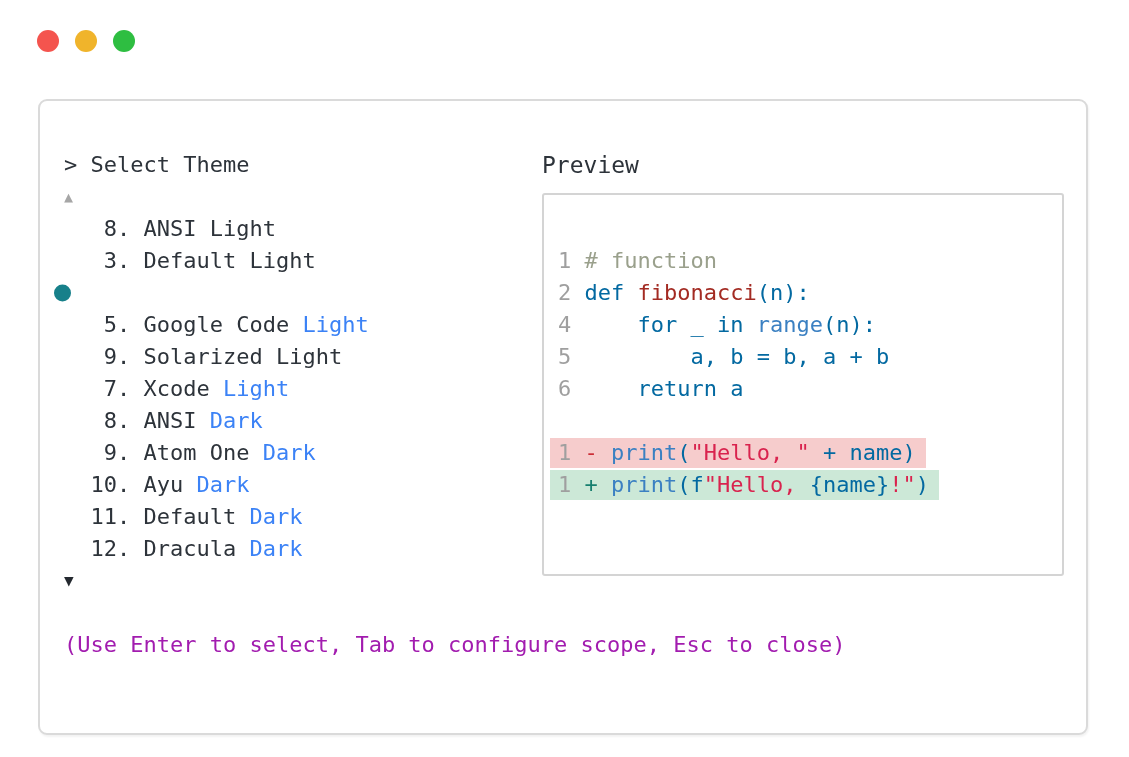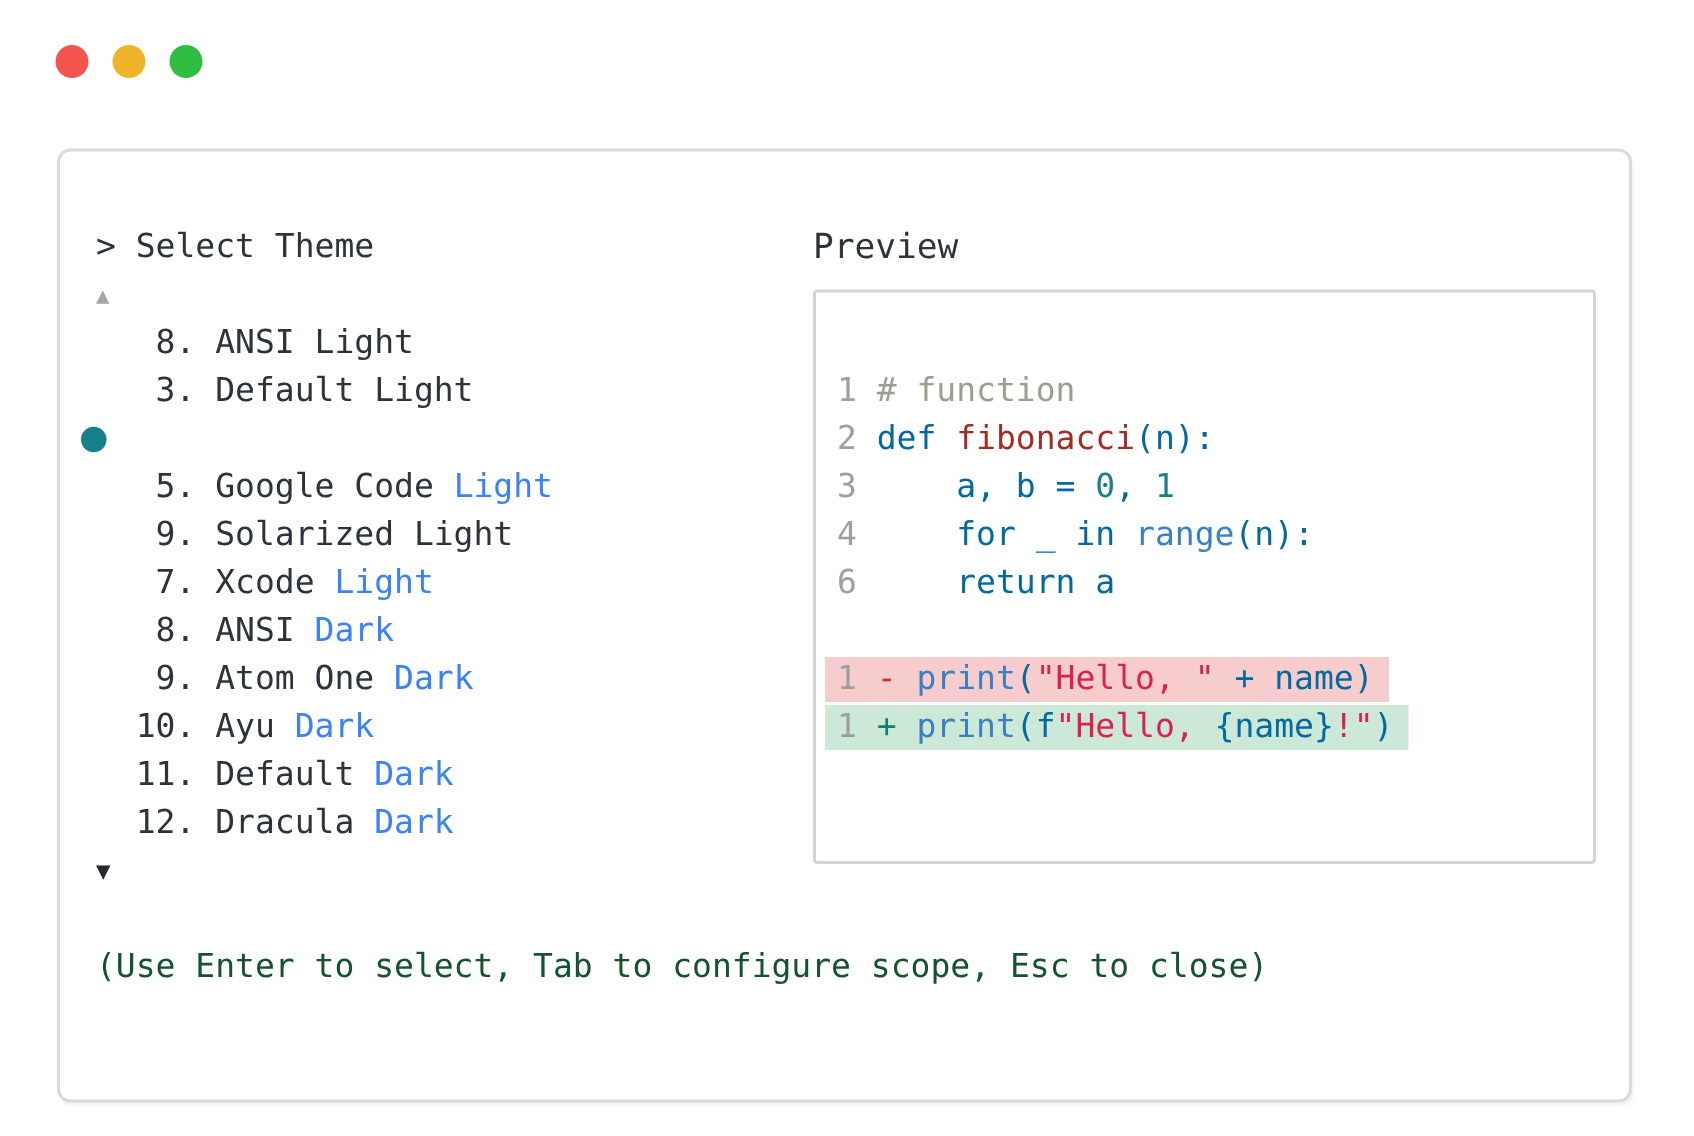--- a/index.html
+++ b/index.html
@@ -22,21 +22,21 @@
   .col-right { position:absolute; left:502px; top:48px; }
 
   .row { height:32px; line-height:32px; white-space:pre; font-size:22px;
          color:#2d333a; position:relative; }
   .row.arrow-up   { font-size:15px; color:#a6a6a6; }
   .row.arrow-down { font-size:16px; color:#24292f; }
   .row .muted { color:#3b82f6; }
   .row.selected span { color:#17808a; }
   .dot { position:absolute; left:-10px; top:50%; transform:translateY(-50%);
          width:17px; height:17px; border-radius:50%; background:#17808a; }
-  .row.help { color:#14532d; }
+  .row.help { color:#a21caf; }
   .row.blank { }
 
   
   .preview-title { height:32px; line-height:32px; font-size:23px; color:#2d333a; white-space:pre; }
   .preview-box { margin-top:12px; width:522px; height:383px; box-sizing:border-box;
                  border:2px solid #d4d4d4; border-radius:3px; background:#ffffff;
                  padding:50px 12px 0 14px; overflow:hidden; }
   .code-line { height:32px; line-height:32px; white-space:pre; font-size:22px; color:#2d333a; }
   .code-line .num     { color:#9f9f9f; }
   .code-line .dark    { color:#0369a1; }
@@ -82,22 +82,22 @@
     <div class="row arrow-down">▼</div>
     <div class="row blank"> </div>
     <div class="row help">(Use Enter to select, Tab to configure scope, Esc to close)</div>
   </div>
 
   <div class="col-right">
     <div class="preview-title">Preview</div>
     <div class="preview-box" id="preview-box">
         <div class="code-line"><span class="num">1 </span><span class="comment"># function</span></div>
         <div class="code-line"><span class="num">2 </span><span class="dark">def </span><span class="func">fibonacci</span><span class="dark">(n):</span></div>
-        <div class="code-line"><span class="num">3 </span><span class="dark">    a, b = </span><span class="teal">0</span><span class="dark">, </span><span class="teal">1</span></div>
         <div class="code-line"><span class="num">4 </span><span class="dark">    for _ in </span><span class="blue">range</span><span class="dark">(n):</span></div>
+        <div class="code-line"><span class="num">5 </span><span class="dark">        a, b = b, a + b</span></div>
         <div class="code-line"><span class="num">6 </span><span class="dark">    return a</span></div>
         <div class="code-line"> </div>
         <div class="code-line"><span class="linebg removed"><span class="num">1 </span><span class="minus">- </span><span class="blue">print</span><span class="dark">(</span><span class="string">"Hello, "</span><span class="dark"> + name)</span></span></div>
         <div class="code-line"><span class="linebg added"><span class="num">1 </span><span class="plus">+ </span><span class="blue">print</span><span class="dark">(f</span><span class="string">"Hello, </span><span class="dark">{name}</span><span class="string">!"</span><span class="dark">)</span></span></div>
       </div>
   </div>
 
 </div>
 
 </body></html>

